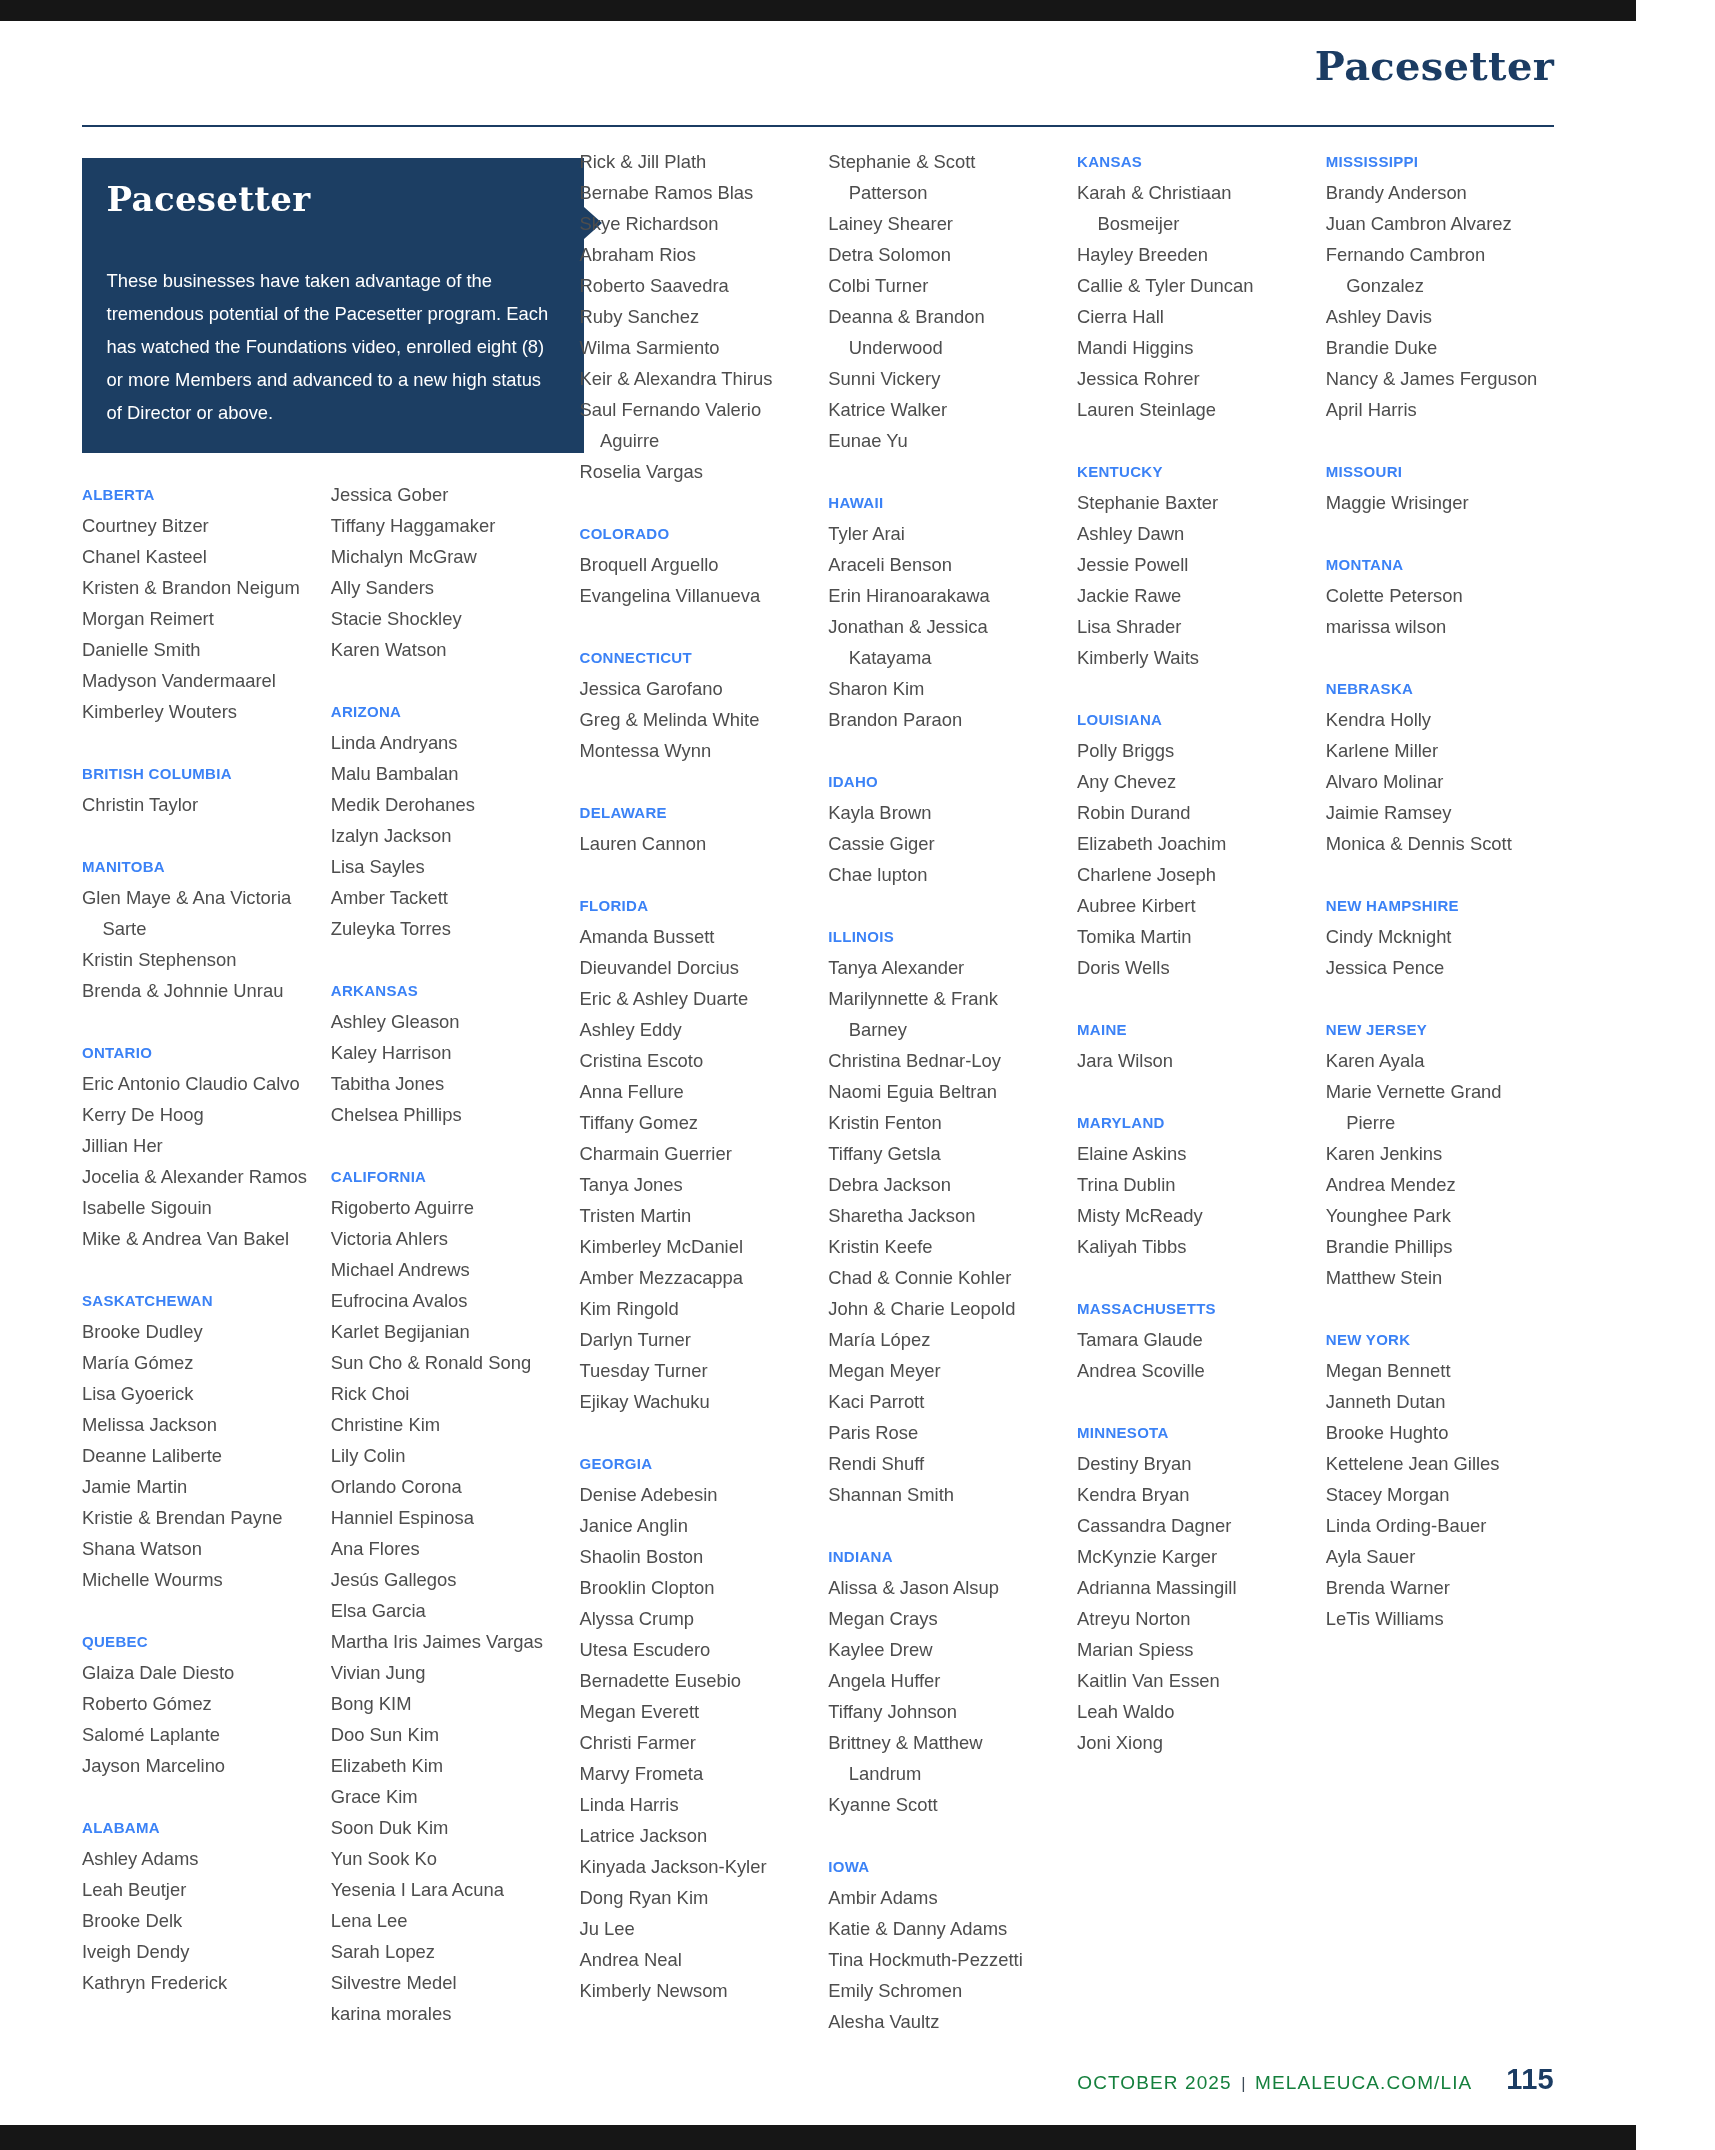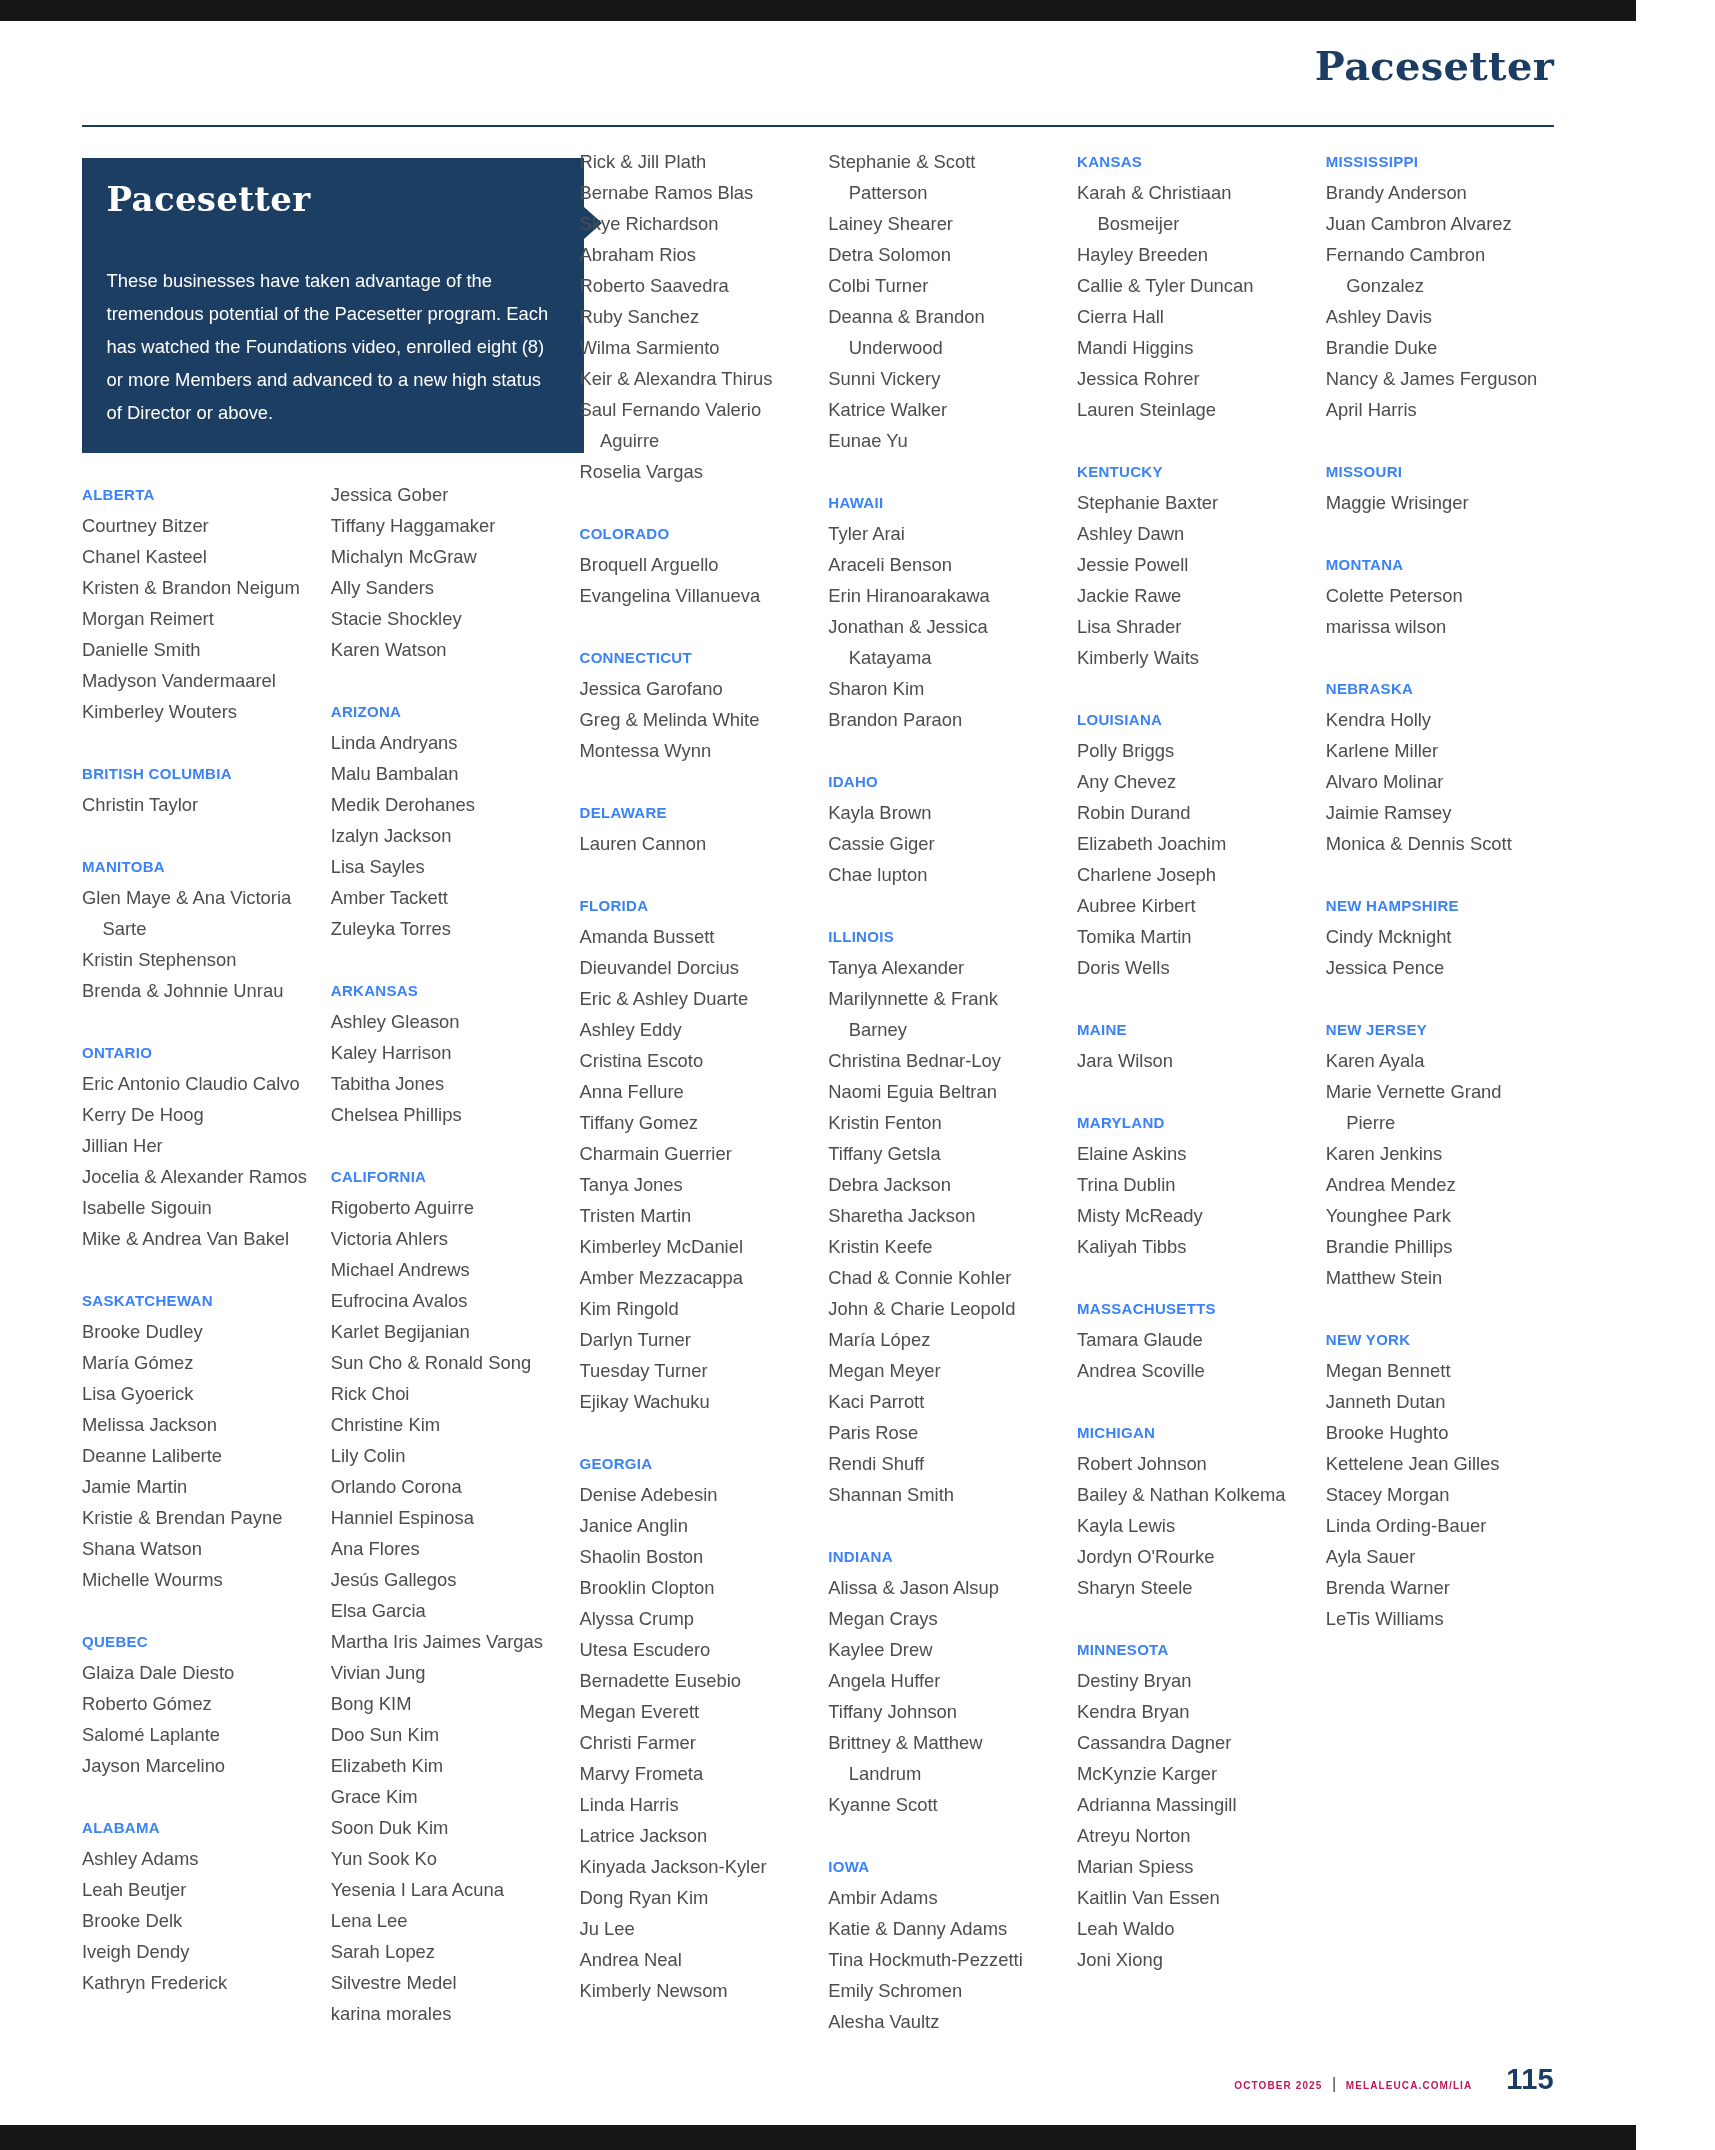--- a/index.html
+++ b/index.html
@@ -56,21 +56,21 @@
   }
   .name{
     color:#4d4d4d;font-size:18.4px;line-height:31px;
     padding-left:20.5px;text-indent:-20.5px;
   }
   .footer{
     position:absolute;right:82px;top:2063px;
     display:flex;align-items:baseline;
   }
   .footer-meta{
-    font-size:10px;color:#be185d;letter-spacing:1.1px;font-weight:bold;
+    font-size:19px;color:#15803d;letter-spacing:1.1px;
   }
   .footer-sep{margin:0 9.6px;color:#3d4a56;font-size:16.4px;}
   .footer-page{
     margin-left:34px;font-size:29px;font-weight:700;color:#1b3c63;letter-spacing:0.3px;
   }
 </style>
 </head>
 <body>
 
 <div class="page">
@@ -376,28 +376,20 @@
           <div class="name">Trina Dublin</div>
           <div class="name">Misty McReady</div>
           <div class="name">Kaliyah Tibbs</div>
         </div>
         <div class="block">
           <div class="state-header">MASSACHUSETTS</div>
           <div class="name">Tamara Glaude</div>
           <div class="name">Andrea Scoville</div>
         </div>
         <div class="block">
-          <div class="state-header">MICHIGAN</div>
-          <div class="name">Robert Johnson</div>
-          <div class="name">Bailey &amp; Nathan Kolkema</div>
-          <div class="name">Kayla Lewis</div>
-          <div class="name">Jordyn O'Rourke</div>
-          <div class="name">Sharyn Steele</div>
-        </div>
-        <div class="block">
           <div class="state-header">MINNESOTA</div>
           <div class="name">Destiny Bryan</div>
           <div class="name">Kendra Bryan</div>
           <div class="name">Cassandra Dagner</div>
           <div class="name">McKynzie Karger</div>
           <div class="name">Adrianna Massingill</div>
           <div class="name">Atreyu Norton</div>
           <div class="name">Marian Spiess</div>
           <div class="name">Kaitlin Van Essen</div>
           <div class="name">Leah Waldo</div>

